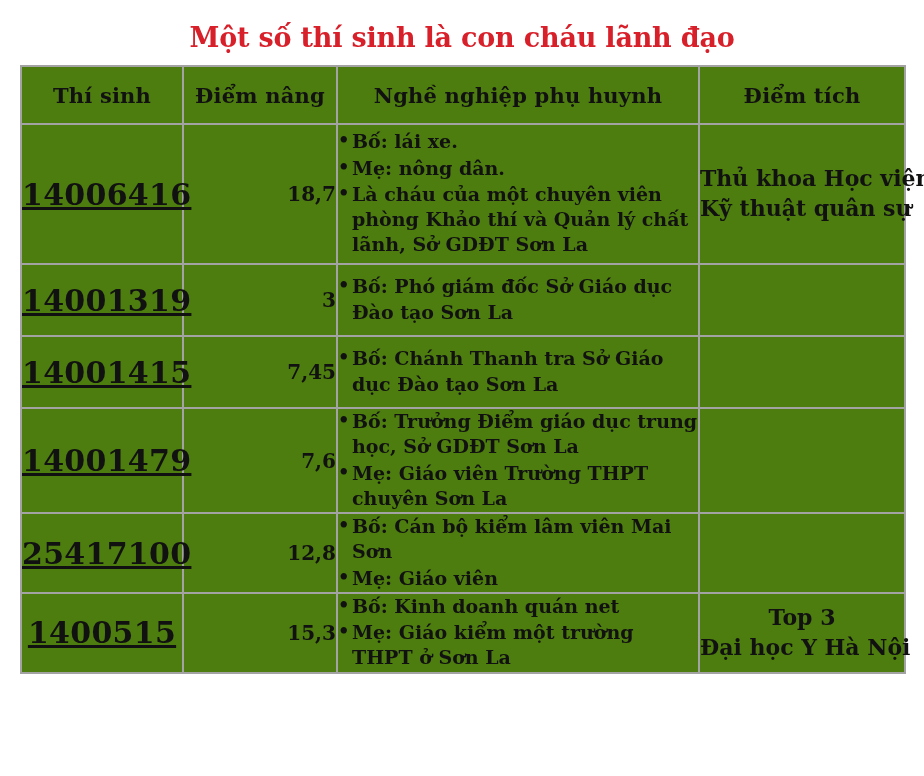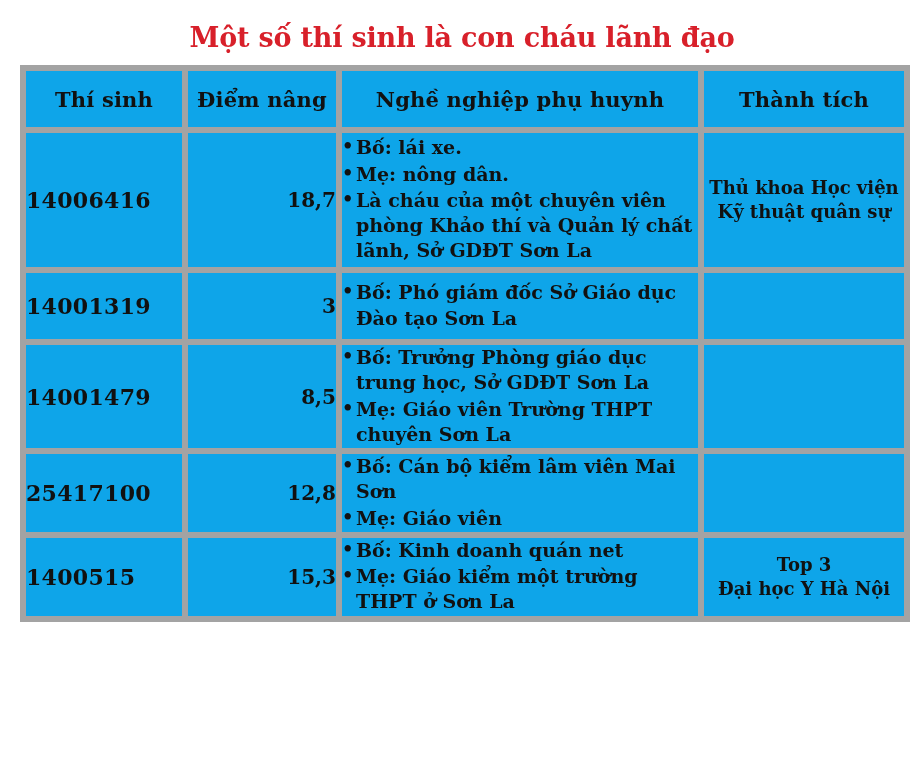--- a/index.html
+++ b/index.html
@@ -32,56 +32,58 @@
   }
   .title-line { display: block; white-space: nowrap; }
 
   table.grid {
     border-collapse: collapse;
     width: 884px;
     table-layout: fixed;
     margin: 0 auto;
   }
   table.grid th, table.grid td {
-    border: 6px solid #a3a3a3;
-    background: #0ea5e9;
+    border: 2px solid #a3a3a3;
+    background: #4d7c0f;
     padding: 0;
     vertical-align: middle;
   }
   thead th {
     height: 56px;
     font-size: 21px;
     font-weight: bold;
     text-align: center;
     color: #111;
     letter-spacing: 0.2px;
   }
   td.c-id {
-    font-size: 22px;
+    text-align: center;
+    font-size: 30px;
     font-weight: bold;
     color: #111;
     letter-spacing: 0.3px;
+    text-decoration: underline;
   }
   td.c-score {
     text-align: right;
     font-size: 20px;
     font-weight: bold;
     color: #111;
   }
   td.c-job {
     text-align: left;
     font-size: 19px;
     font-weight: bold;
     color: #111;
     padding: 8px 10px 8px 12px;
     line-height: 1.33;
   }
   td.c-ach {
     text-align: center;
-    font-size: 18px;
+    font-size: 22px;
     font-weight: bold;
     color: #111;
     line-height: 1.35;
     padding: 4px 6px;
   }
   .bullets { margin: 0; }
   .bullet {
     display: block;
     position: relative;
     padding-left: 14px;
@@ -112,21 +114,21 @@
       <col style="width:162px">
       <col style="width:154px">
       <col style="width:362px">
       <col style="width:206px">
     </colgroup>
     <thead>
       <tr>
         <th>Thí sinh</th>
         <th>Điểm nâng</th>
         <th>Nghề nghiệp phụ huynh</th>
-        <th>Thành tích</th>
+        <th>Điểm tích</th>
       </tr>
     </thead>
     <tbody>
 
       <tr style="height:140px">
         <td class="c-id">14006416</td>
         <td class="c-score">18,7</td>
         <td class="c-job">
           <span class="bullets">
             <span class="bullet">
@@ -152,28 +154,40 @@
         <td class="c-job">
           <span class="bullets">
             <span class="bullet">
                 <span class="cont">Bố: Phó giám đốc Sở Giáo dục Đào tạo Sơn La</span>
               </span>
           </span>
         </td>
         <td class="c-ach"></td>
       </tr>
 
+      <tr style="height:72px">
+        <td class="c-id">14001415</td>
+        <td class="c-score">7,45</td>
+        <td class="c-job">
+          <span class="bullets">
+            <span class="bullet">
+                <span class="cont">Bố: Chánh Thanh tra Sở Giáo dục Đào tạo Sơn La</span>
+              </span>
+          </span>
+        </td>
+        <td class="c-ach"></td>
+      </tr>
 
       <tr style="height:102px">
         <td class="c-id">14001479</td>
-        <td class="c-score">8,5</td>
-        <td class="c-job">
-          <span class="bullets">
-            <span class="bullet">
-                <span class="cont">Bố: Trưởng Phòng giáo dục trung học, Sở GDĐT Sơn La</span>
+        <td class="c-score">7,6</td>
+        <td class="c-job">
+          <span class="bullets">
+            <span class="bullet">
+                <span class="cont">Bố: Trưởng Điểm giáo dục trung học, Sở GDĐT Sơn La</span>
               </span>
             <span class="bullet">
                 <span class="cont">Mẹ: Giáo viên Trường THPT chuyên Sơn La</span>
               </span>
           </span>
         </td>
         <td class="c-ach"></td>
       </tr>
 
       <tr style="height:72px">

